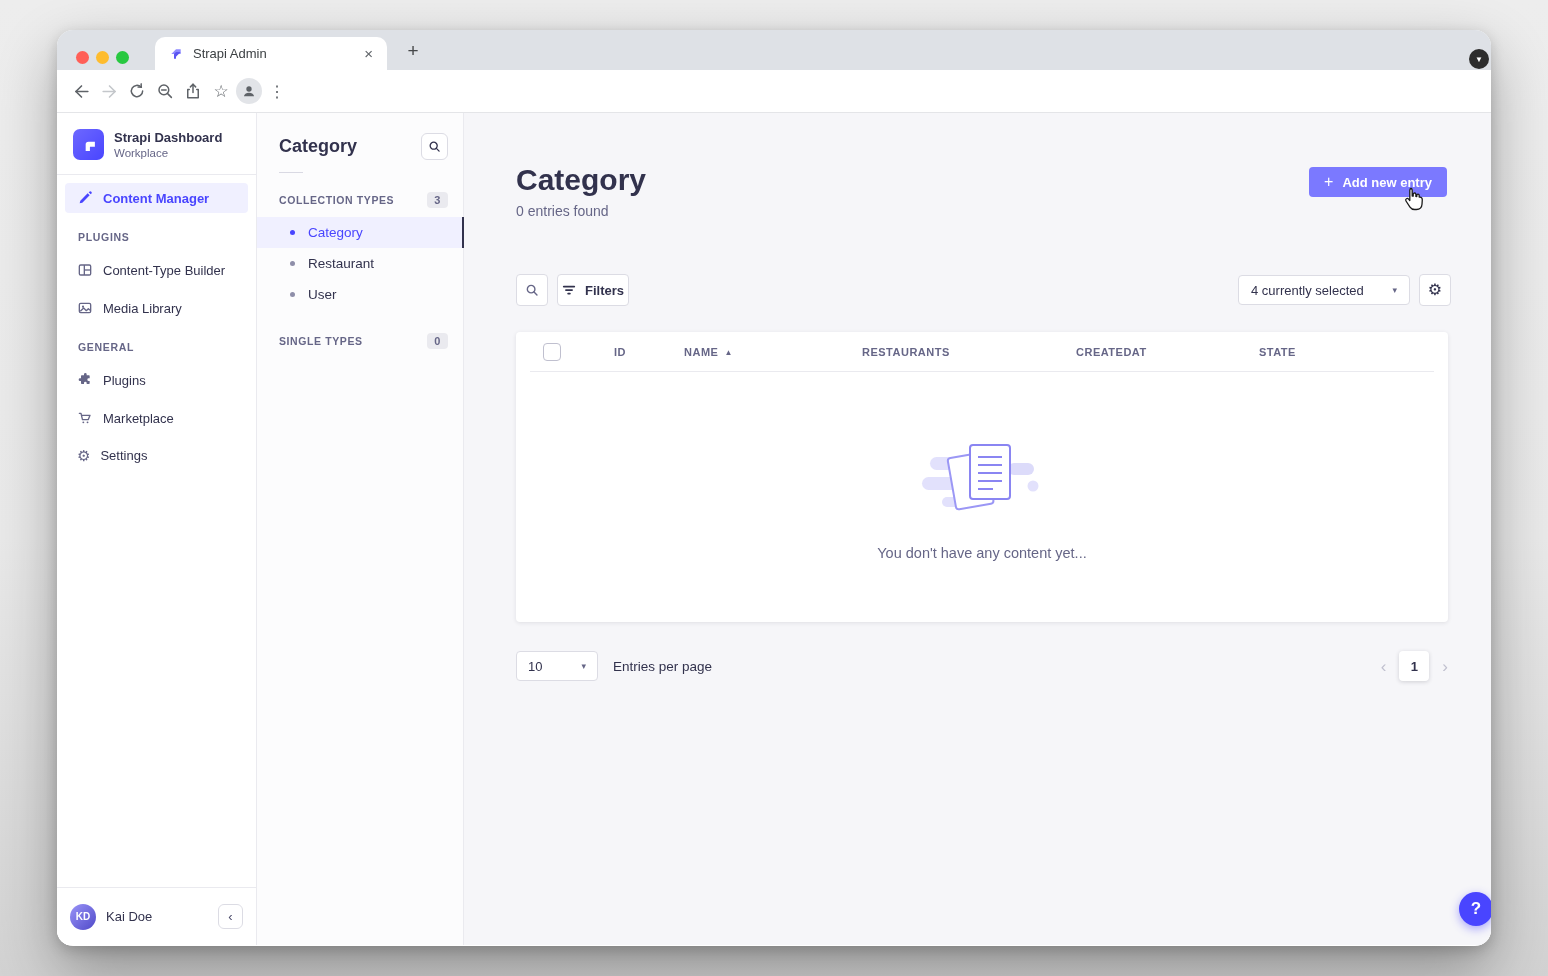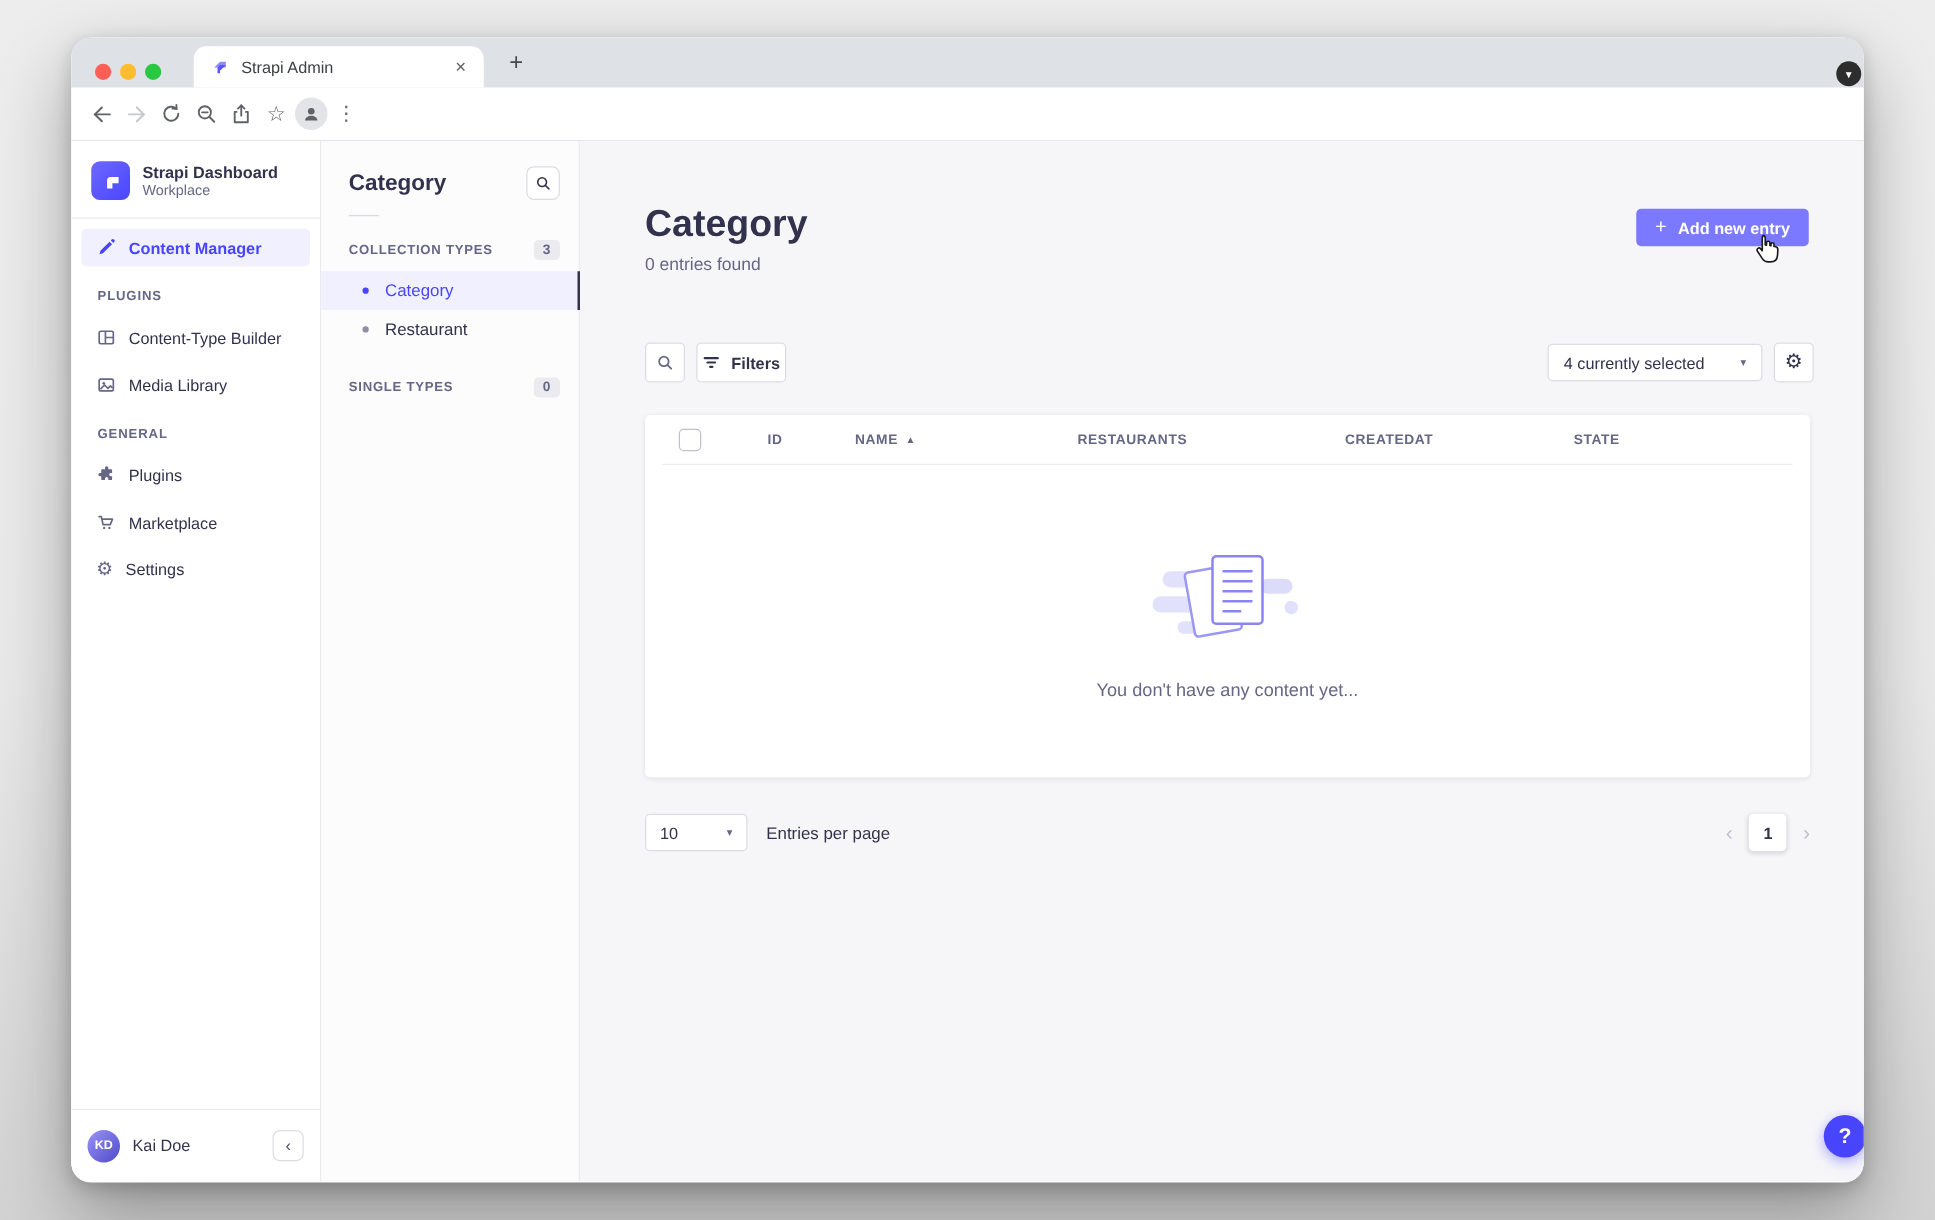--- a/index.html
+++ b/index.html
@@ -278,20 +278,24 @@
         <span class="badge">3</span>
       </div>
       <div class="type-item active">
         <span class="bullet"></span>
         <span>Category</span>
       </div>
       <div class="type-item">
         <span class="bullet"></span>
         <span>Restaurant</span>
       </div>
+      <div class="type-item">
+        <span class="bullet"></span>
+        <span>User</span>
+      </div>
 
       <div class="group-header" style="margin-top:14px;">
         <span>SINGLE TYPES</span>
         <span class="badge">0</span>
       </div>
     </nav>
 
     <main class="main">
       <h1 class="page-title">Category</h1>
       <div class="page-sub">0 entries found</div>

